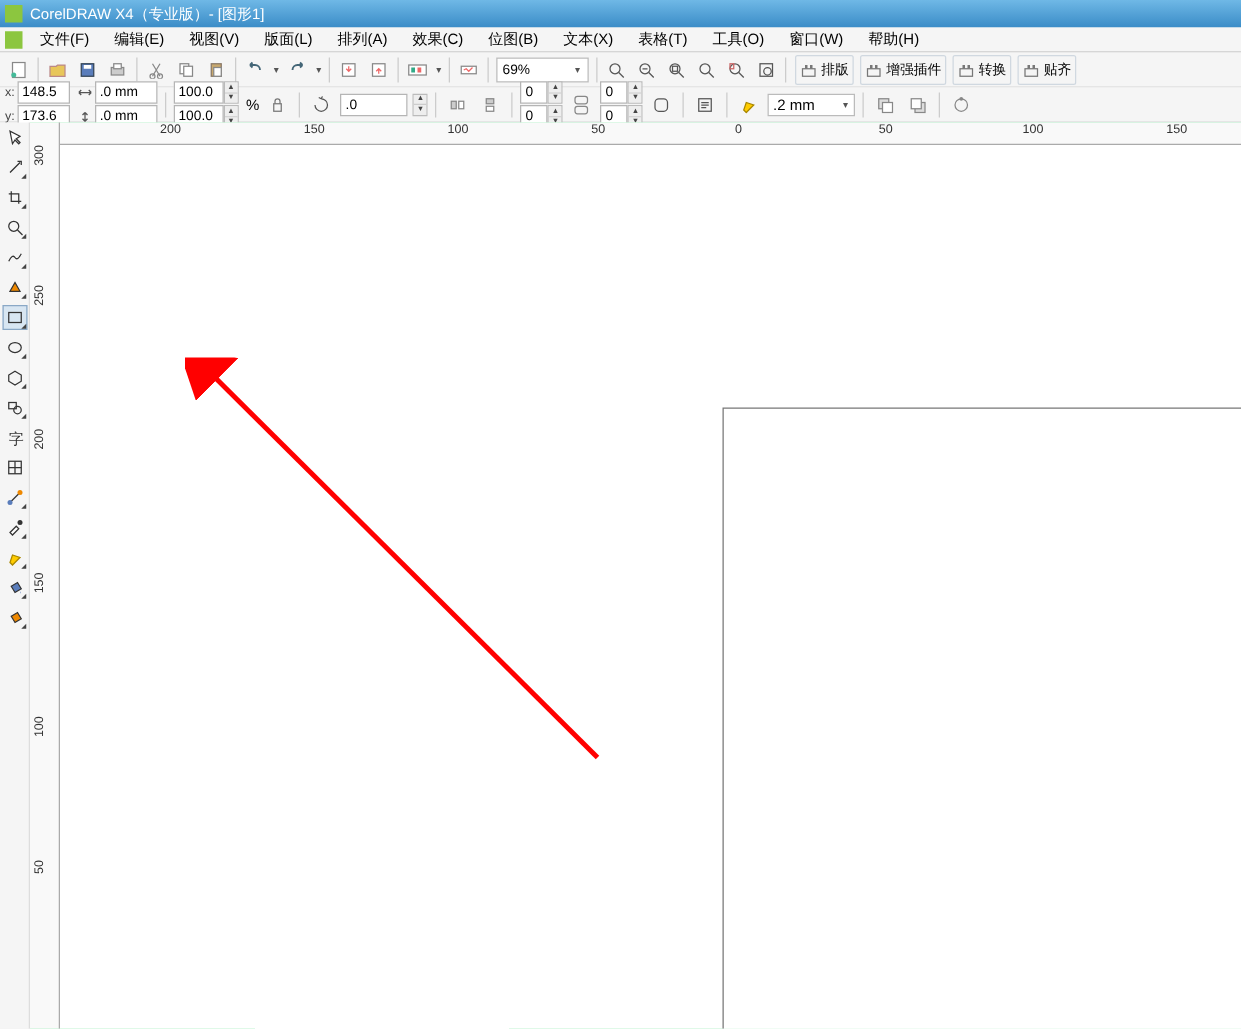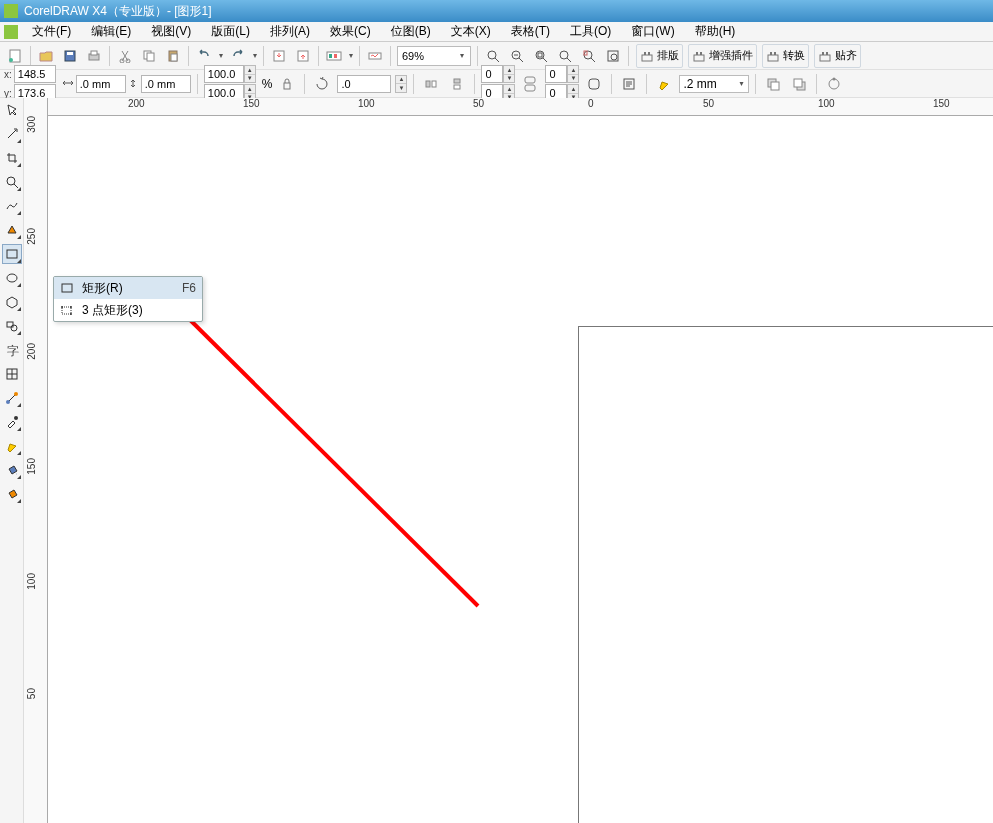--- a/index.html
+++ b/index.html
@@ -239,21 +239,21 @@
   <div style="display:flex;flex-direction:column;gap:1px;margin-right:2px">
     <div style="display:flex;align-items:center">
         <span class="coord-lbl">x:</span>
         <span class="coord-in">148.5 mm</span>
       </div>
     <div style="display:flex;align-items:center">
         <span class="coord-lbl">y:</span>
         <span class="coord-in">173.6 mm</span>
       </div>
   </div>
-  <div style="display:flex;flex-direction:row;gap:1px">
+  <div style="display:flex;flex-direction:column;gap:1px">
     <div style="display:flex;align-items:center">
         <svg width="12" height="9">
           <path d="M1 4h10M1 4l2-2M1 4l2 2M11 4l-2-2M11 4l-2 2" stroke="#555" fill="none"></path>
         </svg>
         <span class="coord-in" style="width:50px;margin-left:2px">.0 mm</span>
       </div>
     <div style="display:flex;align-items:center">
         <svg width="12" height="9">
           <path d="M6 1v7M6 1l-2 2M6 1l2 2M6 8l-2-2M6 8l2-2" stroke="#555" fill="none"></path>
         </svg>
@@ -518,39 +518,20 @@
       <span class="tick" style="left:310px">100</span>
       <span class="tick" style="left:425px">50</span>
       <span class="tick" style="left:540px">0</span>
       <span class="tick" style="left:655px">50</span>
       <span class="tick" style="left:770px">100</span>
       <span class="tick" style="left:885px">150</span>
     </div>
     <div class="canvas-area">
       <div class="page-rect"></div>
 
-      <div class="flyout">
-        <div class="item sel">
-          <svg width="14" height="14">
-              <rect x="2" y="3" width="10" height="8" fill="none" stroke="#333"></rect>
-            </svg>
-          <span class="lbl">矩形(R)</span>
-          <span class="sc">F6</span>
-        </div>
-        <div class="item">
-          <svg width="14" height="14">
-              <rect x="2" y="4" width="9" height="7" fill="none" stroke="#333" stroke-dasharray="1"></rect>
-              <circle cx="2" cy="4" r="1" fill="#333"></circle>
-              <circle cx="11" cy="4" r="1" fill="#333"></circle>
-              <circle cx="11" cy="11" r="1" fill="#333"></circle>
-            </svg>
-          <span class="lbl">3 点矩形(3)</span>
-          <span class="sc"></span>
-        </div>
-      </div>
 
       <svg class="arrow-annot" width="360" height="330">
         <defs>
             <marker id="ah" markerWidth="12" markerHeight="12" refX="2" refY="6" orient="auto">
               <path d="M0 0L12 6L0 12z" fill="#ff0000"></path>
             </marker>
           </defs>
         <line x1="330" y1="320" x2="20" y2="12" stroke="#ff0000" stroke-width="4" marker-end="url(#ah)"></line>
       </svg>
     </div>

